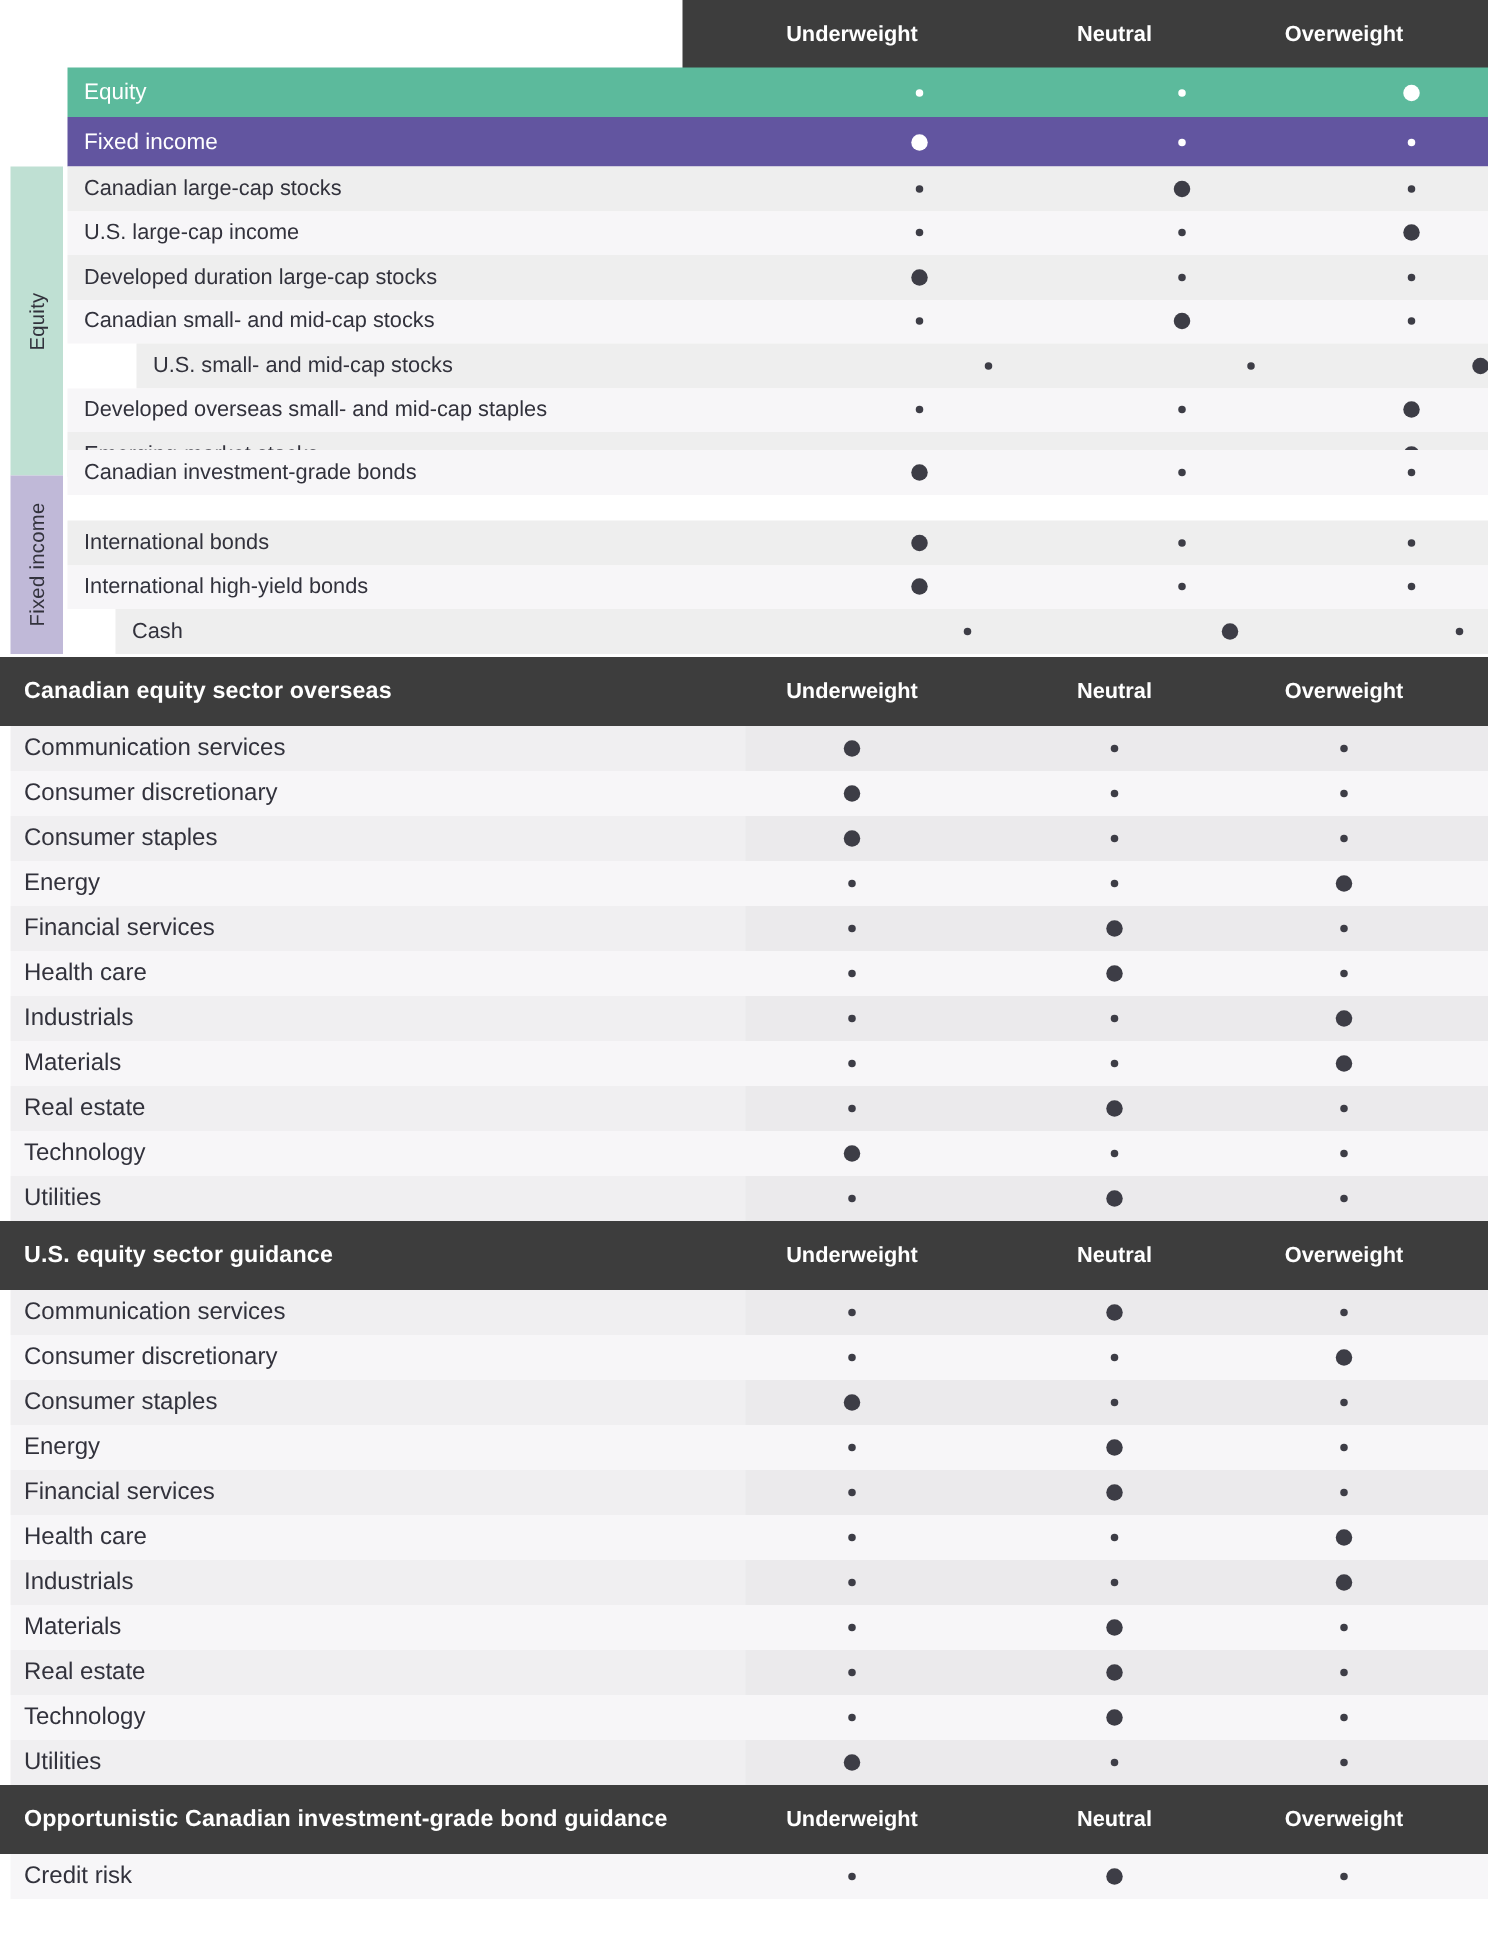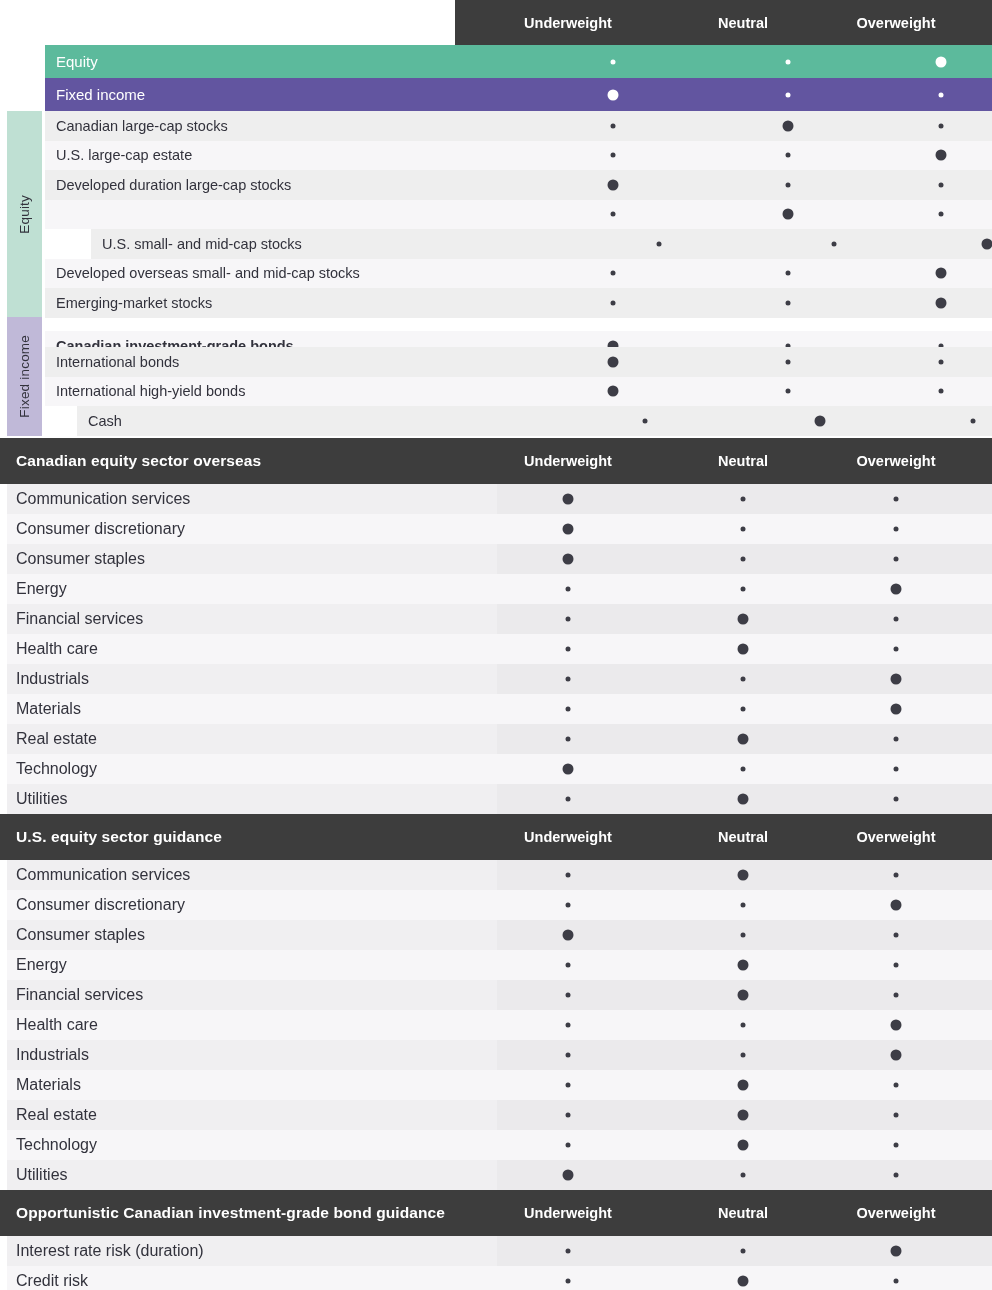--- a/index.html
+++ b/index.html
@@ -149,55 +149,56 @@
   </div>
 
   <div id="top-rows">
       <div class="trow odd" style="top: 111px;">
         <div class="lbl">Canadian large-cap stocks</div>
         <div class="dot small p-under"></div>
         <div class="dot big p-neut"></div>
         <div class="dot small p-over"></div>
       </div>
       <div class="trow even" style="top: 140.5px;">
-        <div class="lbl">U.S. large-cap estate</div>
+        <div class="lbl">U.S. large-cap income</div>
         <div class="dot small p-under"></div>
         <div class="dot small p-neut"></div>
         <div class="dot big p-over"></div>
       </div>
       <div class="trow odd" style="top: 170px;">
         <div class="lbl">Developed duration large-cap stocks</div>
         <div class="dot big p-under"></div>
         <div class="dot small p-neut"></div>
         <div class="dot small p-over"></div>
       </div>
       <div class="trow even" style="top: 199.5px;">
+        <div class="lbl">Canadian small- and mid-cap stocks</div>
         <div class="dot small p-under"></div>
         <div class="dot big p-neut"></div>
         <div class="dot small p-over"></div>
       </div>
       <div class="trow odd" style="top: 229px; margin-left: 46px;">
         <div class="lbl">U.S. small- and mid-cap stocks</div>
         <div class="dot small p-under"></div>
         <div class="dot small p-neut"></div>
         <div class="dot big p-over"></div>
       </div>
       <div class="trow even" style="top: 258.5px;">
-        <div class="lbl">Developed overseas small- and mid-cap stocks</div>
+        <div class="lbl">Developed overseas small- and mid-cap staples</div>
         <div class="dot small p-under"></div>
         <div class="dot small p-neut"></div>
         <div class="dot big p-over"></div>
       </div>
       <div class="trow odd" style="top: 288px;">
         <div class="lbl">Emerging-market stocks</div>
         <div class="dot small p-under"></div>
         <div class="dot small p-neut"></div>
         <div class="dot big p-over"></div>
       </div>
-      <div class="trow even" style="top: 331px; font-weight: bold;">
+      <div class="trow even" style="top: 300px;">
         <div class="lbl">Canadian investment-grade bonds</div>
         <div class="dot big p-under"></div>
         <div class="dot small p-neut"></div>
         <div class="dot small p-over"></div>
       </div>
       <div class="trow odd" style="top: 347px;">
         <div class="lbl">International bonds</div>
         <div class="dot big p-under"></div>
         <div class="dot small p-neut"></div>
         <div class="dot small p-over"></div>
@@ -394,27 +395,20 @@
 </div>
 
 <div class="sect">
   <div class="hdr">
     <div class="hdr-title">Opportunistic Canadian investment-grade bond guidance</div>
     <div class="hcol c-under">Underweight</div>
     <div class="hcol c-neut">Neutral</div>
     <div class="hcol c-over">Overweight</div>
   </div>
   <div id="bond-rows">
-      <div class="srow odd">
-        <div class="edge-white"></div>
-        <div class="slbl">Interest rate risk (duration)</div>
-        <div class="dot small p-under"></div>
-        <div class="dot small p-neut"></div>
-        <div class="dot big p-over"></div>
-      </div>
       <div class="srow even">
         <div class="edge-white"></div>
         <div class="slbl">Credit risk</div>
         <div class="dot small p-under"></div>
         <div class="dot big p-neut"></div>
         <div class="dot small p-over"></div>
       </div>
     </div>
 </div>
 

